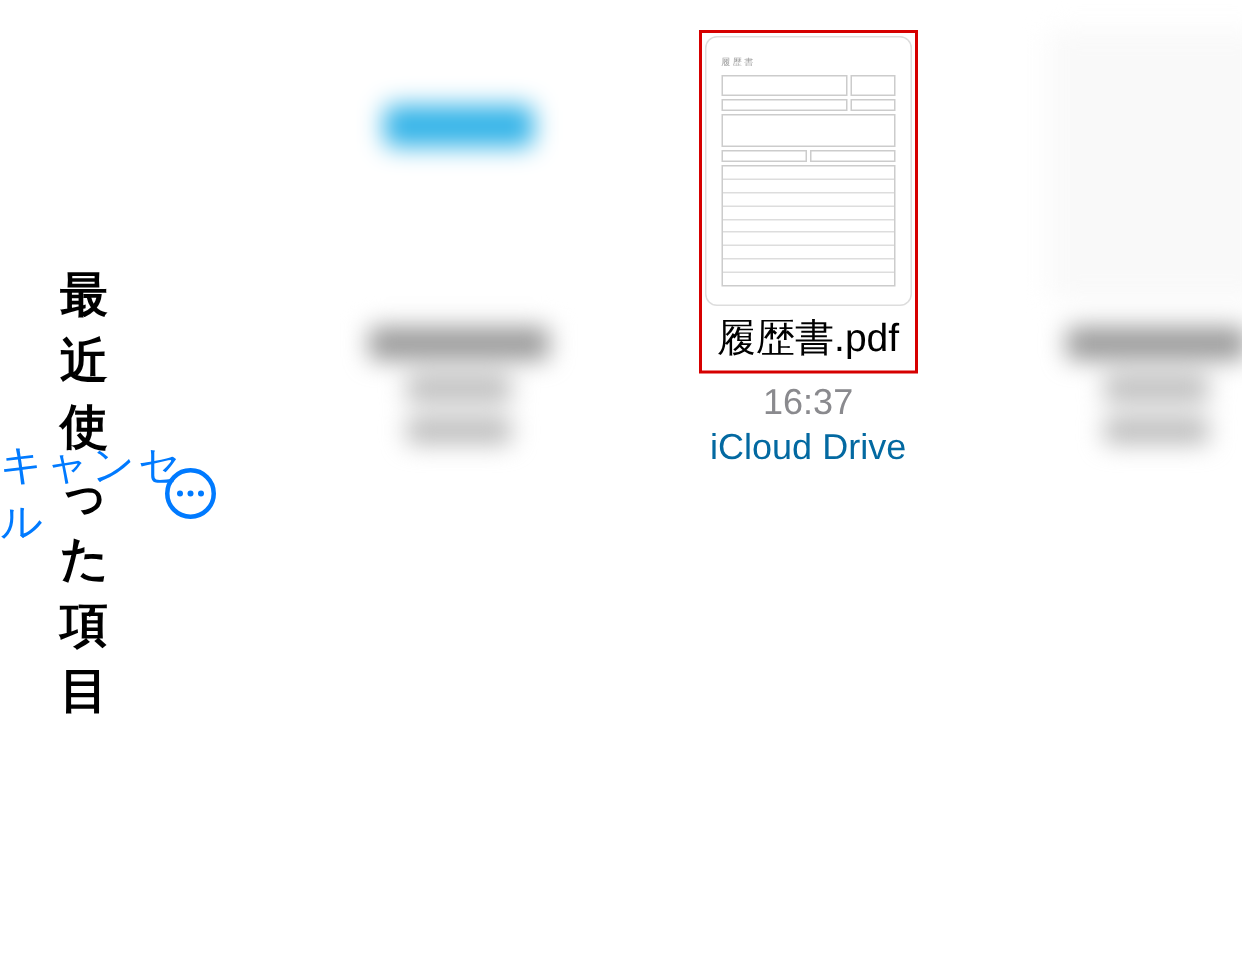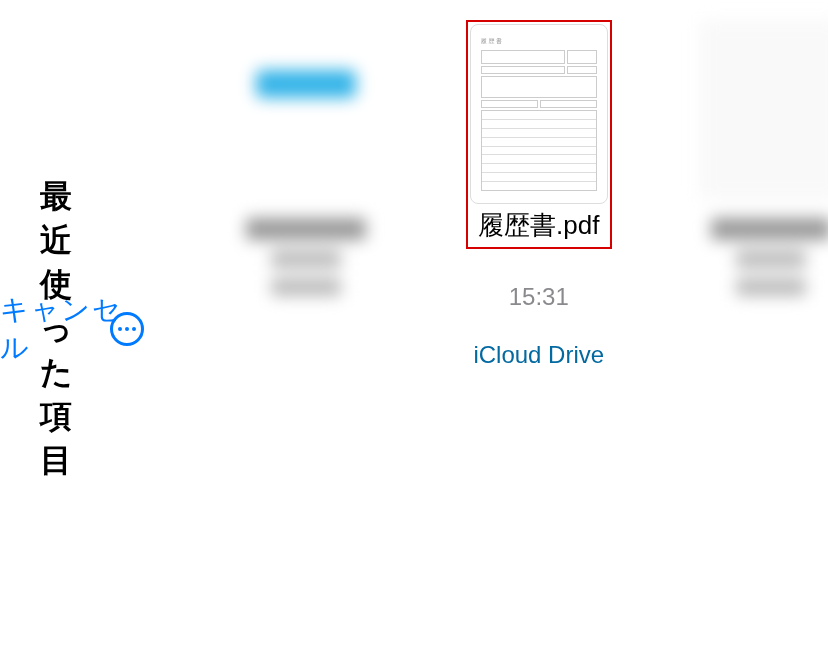--- a/index.html
+++ b/index.html
@@ -103,21 +103,20 @@
       justify-content: flex-start;
     }
     .file-item {
       display: flex;
       flex-direction: column;
       align-items: center;
       cursor: pointer;
     }
     .file-item.selected {
       width: 160px;
-      gap: 28px;
     }
     .file-item.selected .selected-box {
       border: 2px solid #D60000;
       padding: 2px;
       display: flex;
       flex-direction: column;
       align-items: stretch;
     }
     .doc-preview {
       width: 138px;
@@ -268,21 +267,21 @@
             <div class="doc-line"></div>
             <div class="doc-line"></div>
             <div class="doc-line"></div>
             <div class="doc-line"></div>
             <div class="doc-line"></div>
             <div class="doc-line"></div>
           </div>
         </div>
         <div class="file-name">履歴書.pdf</div>
       </div>
-      <div class="file-time">15:31</div>
+      <div class="file-time">16:37</div>
       <div class="file-location">iCloud Drive</div>
     </div>
 
     <div class="file-item blurred">
       <div class="blur-thumb-2"></div>
       <div class="blur-label"></div>
       <div class="blur-sublabel"></div>
       <div class="blur-sublabel"></div>
     </div>
   </div>

